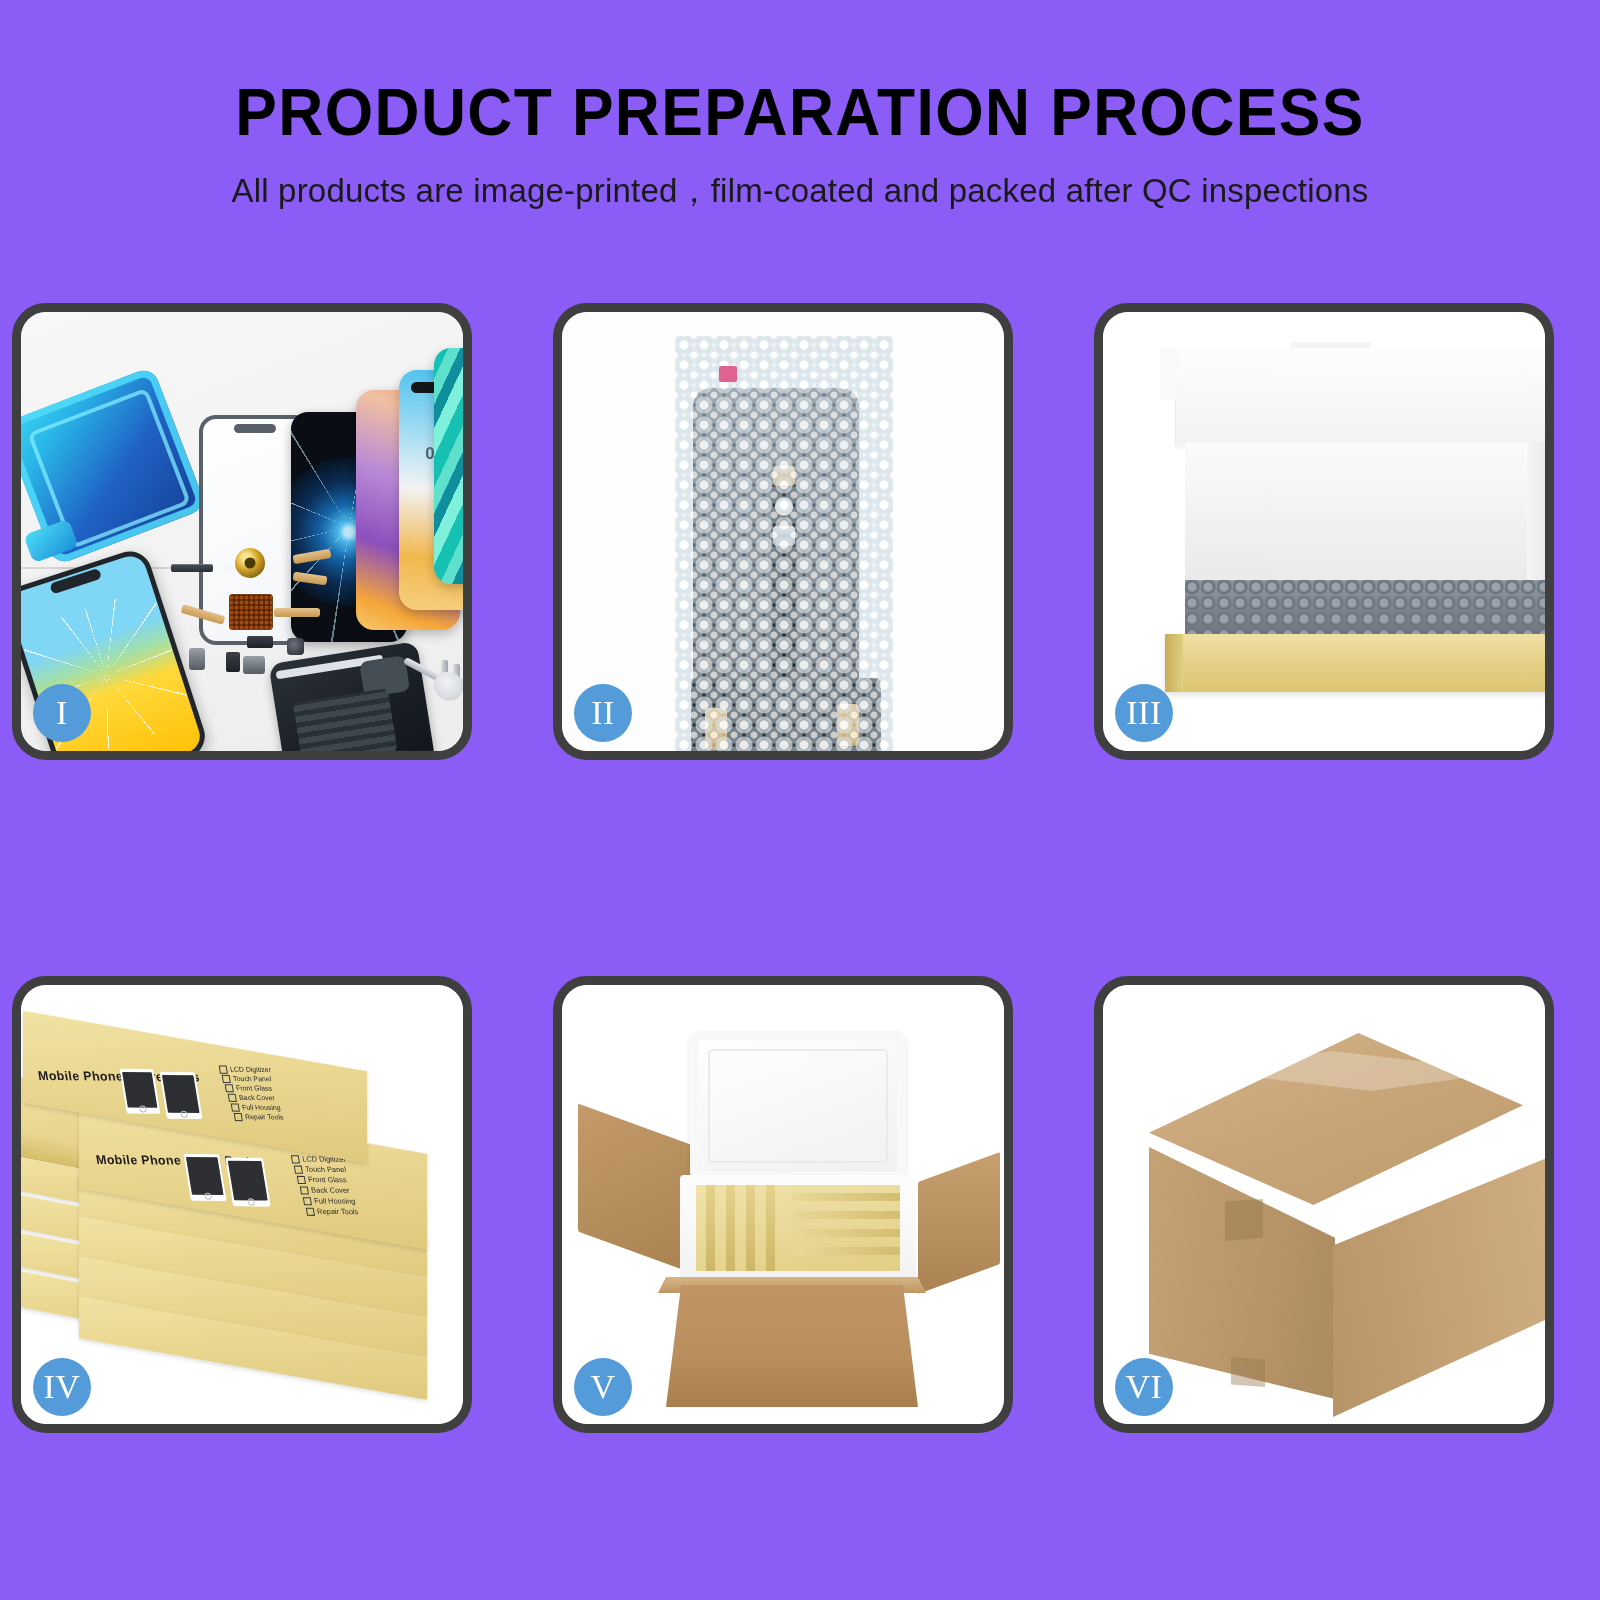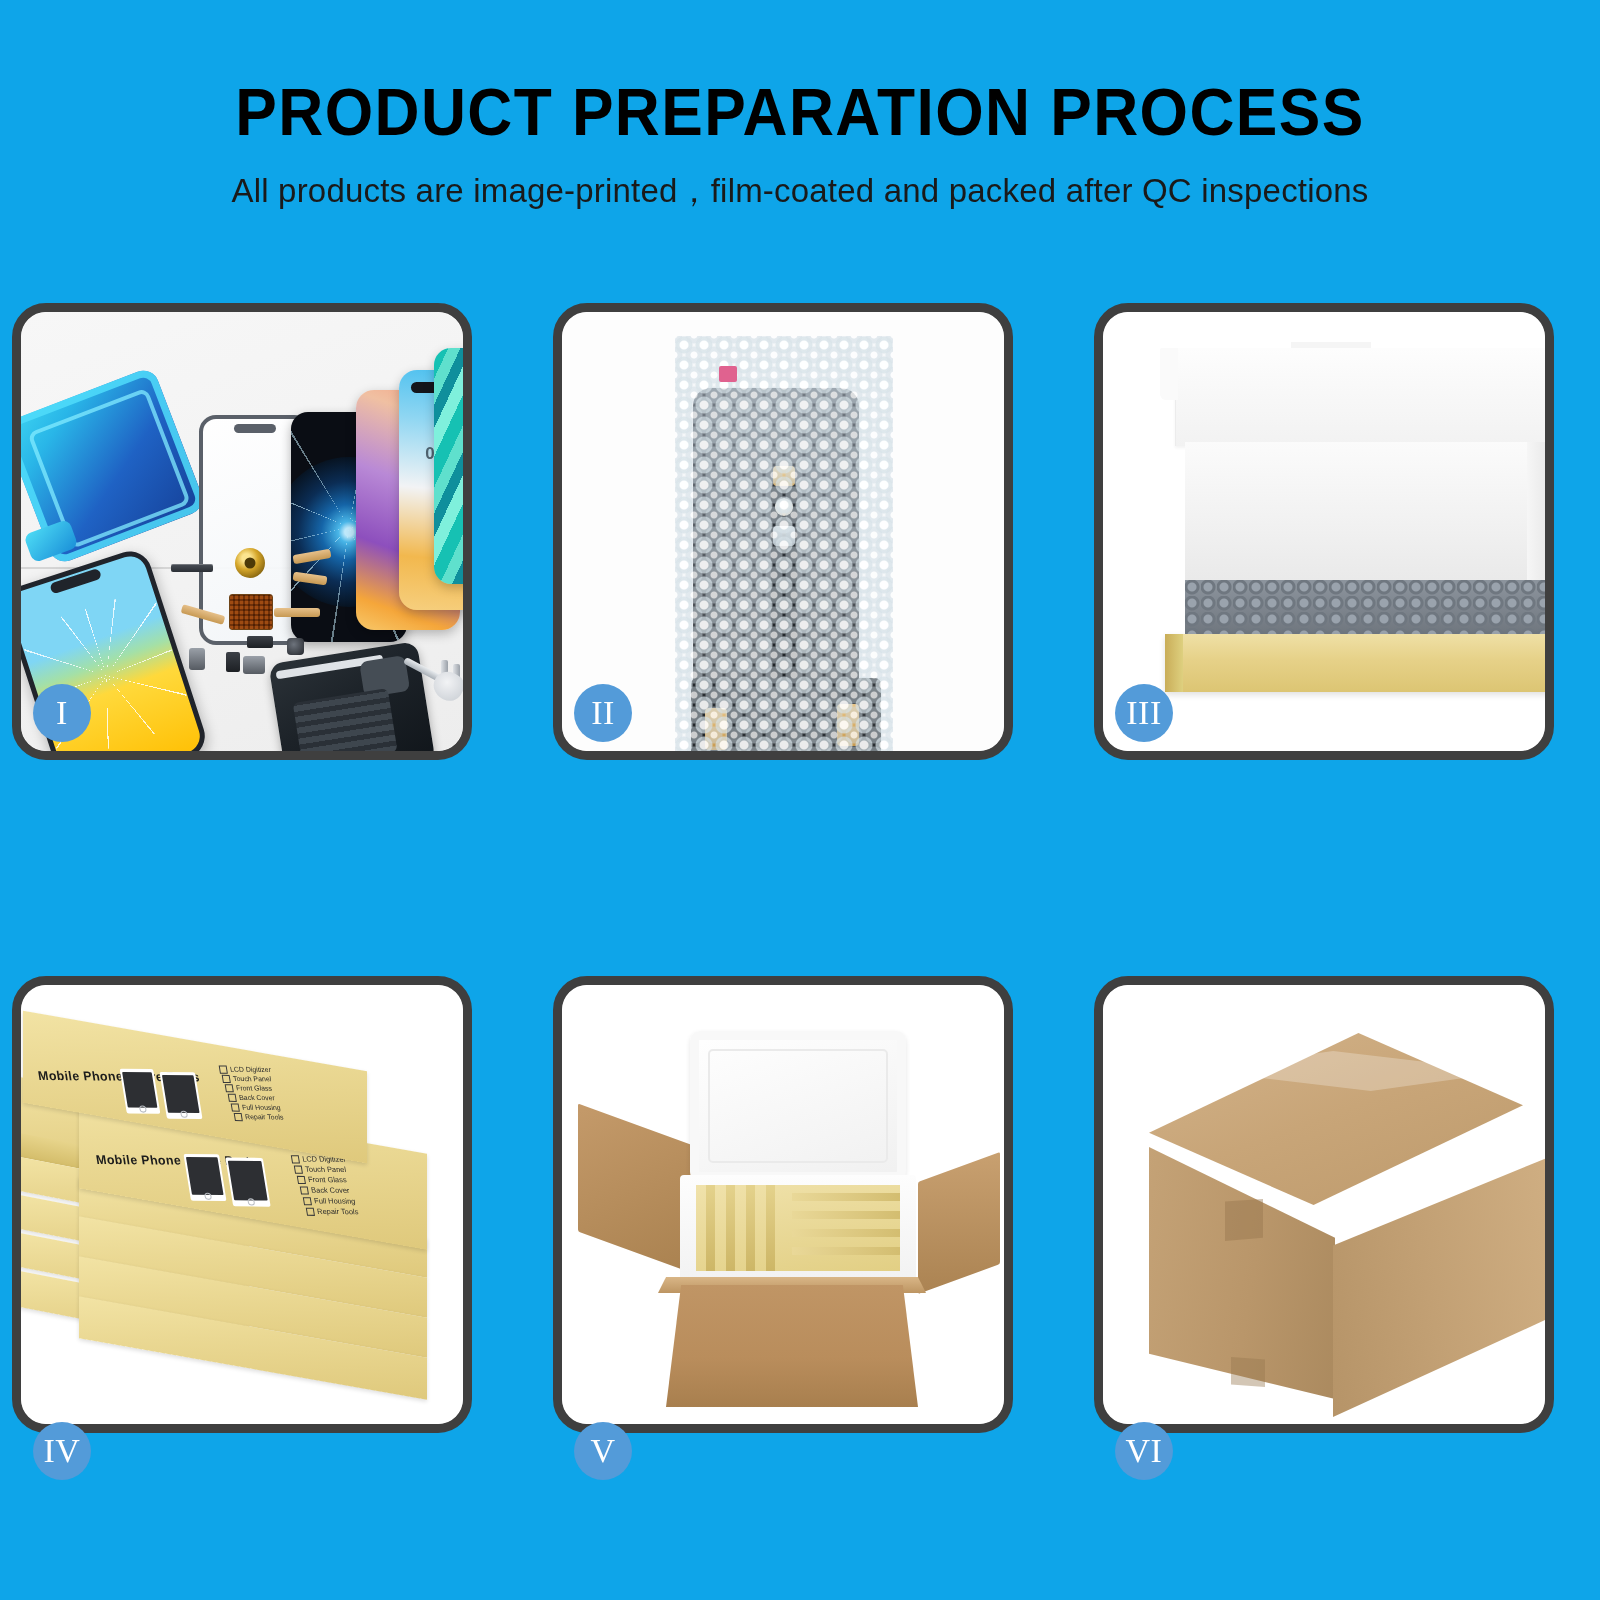--- a/index.html
+++ b/index.html
@@ -4,21 +4,21 @@
 <style>
   html, body {
     margin: 0;
     padding: 0;
     background: #ffffff;
   }
   #page {
     position: relative;
     width: 1600px;
     height: 1600px;
-    background: #0ea5e9;
+    background: #8b5cf6;
     overflow: hidden;
     font-family: "Liberation Sans", sans-serif;
   }
 
   
   .header {
     position: absolute;
     left: 0; top: 0;
     width: 1600px;
     text-align: center;
@@ -84,21 +84,21 @@
     background: #539bd9;
     color: #ffffff;
     font-family: "Liberation Serif", serif;
     font-size: 34px;
     line-height: 58px;
     text-align: center;
     letter-spacing: 0.5px;
     z-index: 40;
   }
   .badge-r1 { top: 684px; }
-  .badge-r2 { top: 1422px; }
+  .badge-r2 { top: 1358px; }
   .badge-c1 { left: 33px; }
   .badge-c2 { left: 574px; }
   .badge-c3 { left: 1115px; }
 
   
   .p1-bg {
     position: absolute; inset: 0;
     background: linear-gradient(160deg,#f7f7f7 0%,#f2f2f2 55%,#ededed 100%);
   }
   .p1-shelf {

